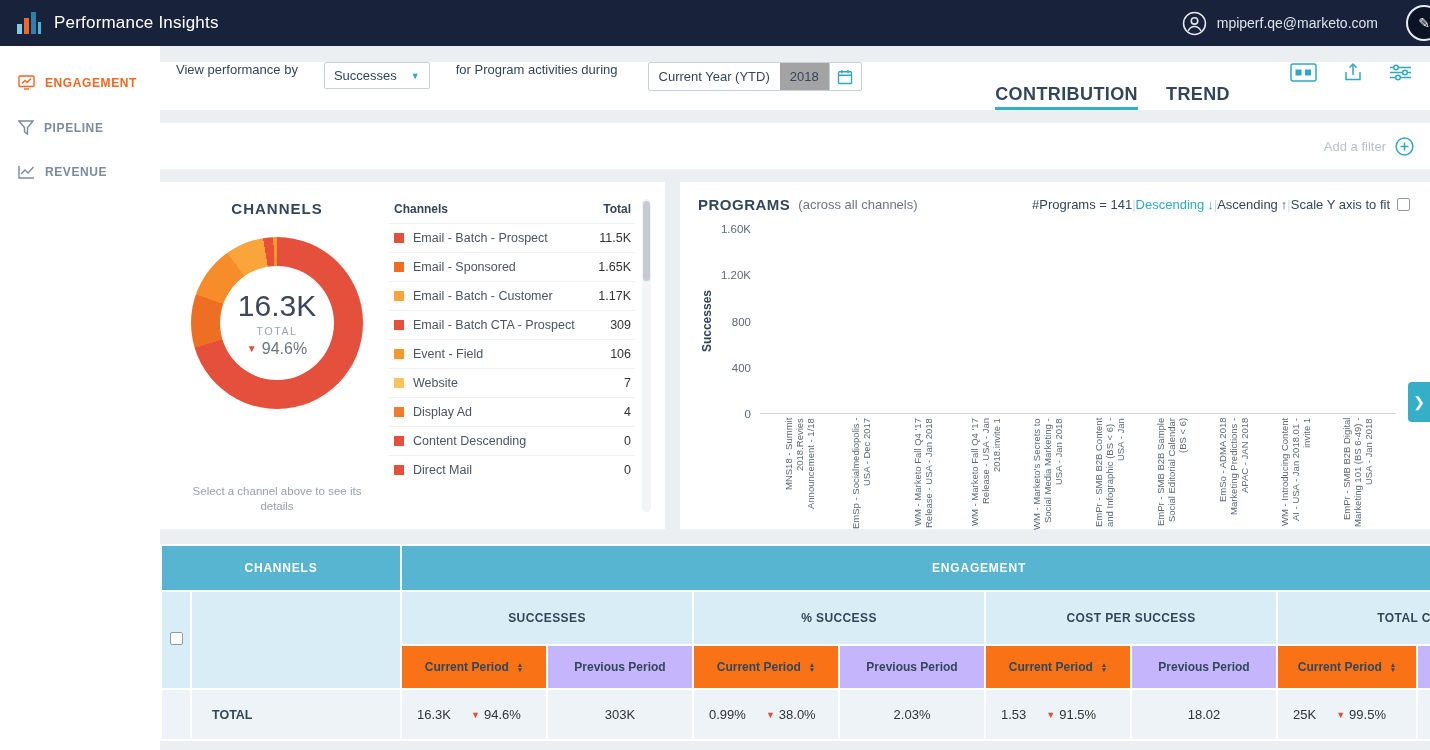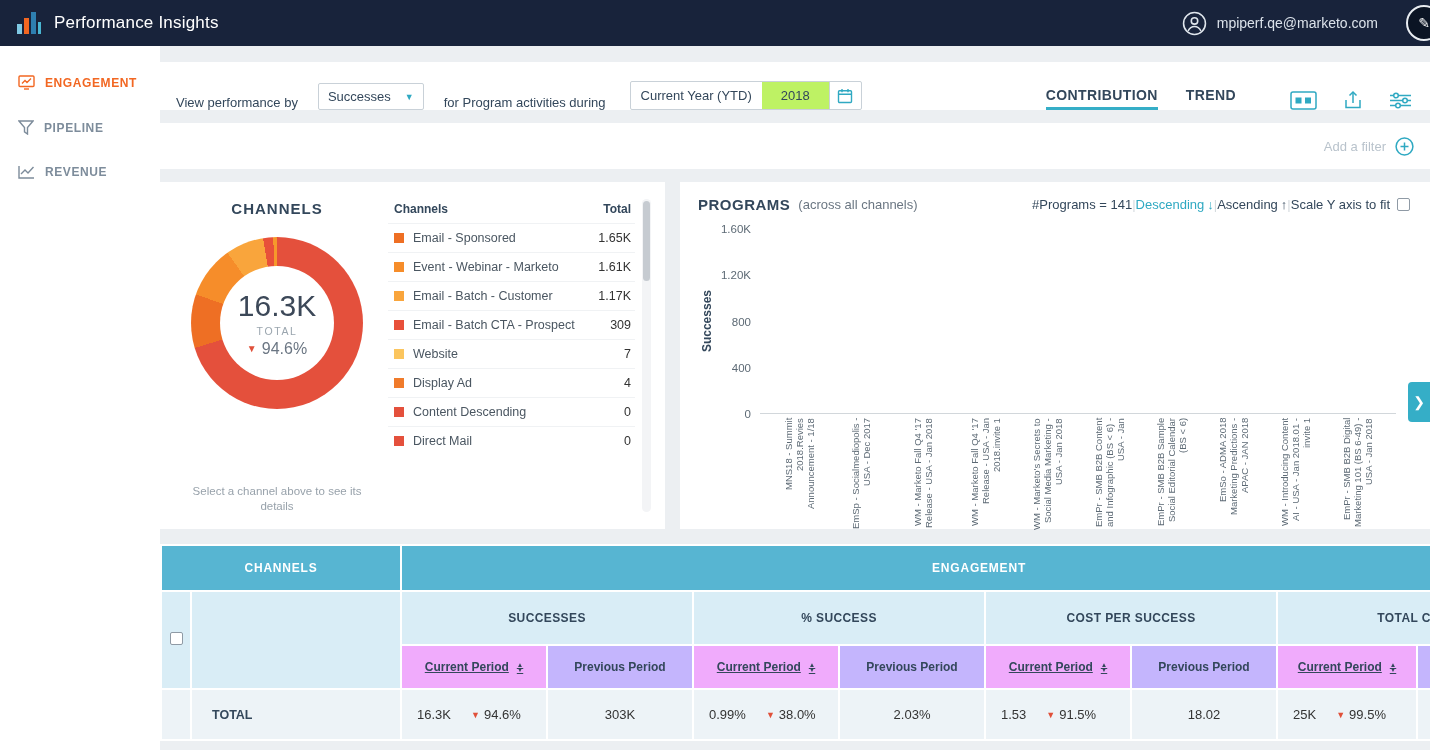--- a/index.html
+++ b/index.html
@@ -15,30 +15,30 @@
   .nav-right{ margin-left:auto; display:flex; align-items:center; gap:10px; margin-right:36px; }
   .user-email{ color:#dbe2ea; font-size:14px; }
   .nav-extra{ position:absolute; right:-12px; top:5px; width:36px; height:36px; border:2px solid #e8ecf1; border-radius:50%; background:#0b1424; color:#fff; display:flex; align-items:center; justify-content:center; font-size:14px; }
   
   .layout{ display:flex; height:704px; }
   .sidebar{ width:160px; flex-shrink:0; background:#fff; padding-top:14px; }
   .side-item{ display:flex; align-items:center; gap:10px; padding:15px 18px; font-size:12px; font-weight:bold; letter-spacing:.6px; color:#7d8c9b; cursor:pointer; }
   .side-item.active{ color:#f26722; }
   .main{ flex:1; min-width:0; padding-top:16px; display:flex; flex-direction:column; }
   
-  .toolbar{ background:#fff; height:48px; flex-shrink:0; display:flex; align-items:flex-end; padding:0 18px 0 16px; gap:20px; }
+  .toolbar{ background:#fff; height:48px; flex-shrink:0; display:flex; align-items:flex-start; padding:0 18px 0 16px; gap:26px; }
   .tb-label{ font-size:13px; color:#33475b; }
   .select{ display:flex; align-items:center; gap:14px; border:1px solid #c9d1d8; border-radius:2px; padding:5px 9px; font-size:13px; background:#fff; cursor:pointer; }
   .caret{ color:#2fa9c2; font-size:9px; }
   .datebox{ display:flex; align-items:stretch; border:1px solid #c9d1d8; border-radius:2px; overflow:hidden; margin-left:4px; cursor:pointer; }
   .datebox .dtext{ padding:6px 10px; font-size:13px; display:flex; align-items:center; }
-  .datebox .dyear{ padding:6px 19px; font-size:13px; background:#bef264; display:flex; align-items:center; }
+  .datebox .dyear{ padding:6px 10px; font-size:13px; background:#a3a3a3; display:flex; align-items:center; }
   .datebox .calbtn{ width:32px; display:flex; align-items:center; justify-content:center; border-left:1px solid #c9d1d8; }
   .tabs{ margin-left:auto; display:flex; align-items:stretch; gap:28px; height:100%; }
-  .tab{ font-size:14px; font-weight:bold; letter-spacing:.4px; color:#33475b; display:flex; align-items:center; border-bottom:3px solid transparent; padding-top:3px; cursor:pointer;margin-top:17px; }
+  .tab{ font-size:18px; font-weight:bold; letter-spacing:.4px; color:#33475b; display:flex; align-items:center; border-bottom:3px solid transparent; padding-top:3px; cursor:pointer;margin-top:17px; }
   .tab.active{ border-bottom-color:#35aec7; }
   .tool-icons{ display:flex; gap:26px; margin-left:34px; align-items:center; }
   .tool-icons > span{ cursor:pointer; display:flex; }
   
   .filterbar{ background:#fff; margin-top:13px; height:46px; flex-shrink:0; display:flex; align-items:center; justify-content:flex-end; padding:0 16px; gap:9px; }
   .addfilter{ color:#b9c3cc; font-size:13px; }
   
   .panels{ display:flex; gap:15px; margin-top:13px; height:347px; flex-shrink:0; }
   .panel{ background:#fff; }
   .channels-panel{ width:505px; flex-shrink:0; display:flex; padding:14px 14px 14px 12px; gap:6px; }
@@ -85,21 +85,21 @@
   .xlabel{ flex:1; max-width:76px; display:flex; justify-content:center; }
   .xlabel span{ writing-mode:vertical-rl; transform:rotate(180deg); font-size:9.5px; line-height:11px; color:#5d6a75; max-height:118px; text-align:right; }
   .next-btn{ position:absolute; right:0; top:200px; width:22px; height:40px; background:#35aec7; border-radius:4px 0 0 4px; color:#fff; display:flex; align-items:center; justify-content:center; font-size:14px; cursor:pointer; }
   
   .table-wrap{ margin-top:15px; }
   table{ border-collapse:collapse; table-layout:fixed; width:1396px; }
   th,td{ border:2px solid #ffffff; padding:0; }
   .r1 th{ background:#57b5d2; color:#fff; font-size:12px; font-weight:bold; letter-spacing:.8px; height:46px; text-align:center; }
   .r2 th{ background:#d9edf6; color:#33475b; font-size:12px; font-weight:bold; letter-spacing:.4px; height:54px; text-align:center; }
   .r3 th{ background:#c4b5fd; color:#33475b; font-size:12px; font-weight:bold; height:44px; text-align:center; }
-  .r3 th.current{ background:#f0abfc; cursor:pointer;text-decoration:underline; }
+  .r3 th.current{ background:#f97316; cursor:pointer; }
   .hcell{ display:flex; align-items:center; justify-content:center; }
   .sort{ display:inline-flex; flex-direction:column; margin-left:8px; font-size:6.5px; line-height:5.5px; color:#33475b; cursor:pointer; }
   .data-row td{ background:#edf3f7; height:51px; font-size:13px; color:#333; }
   .data-row .row-label{ font-weight:bold; color:#33475b; padding-left:20px; font-size:12.5px; }
   .cellflex{ display:flex; align-items:center; gap:20px; padding-left:15px; }
   .cell-prev{ text-align:center; }
   .delta{ display:flex; align-items:center; gap:4px; }
   .delta .tri-down{ font-size:9px; }
 </style>
 </head>
@@ -237,38 +237,43 @@
           </div>
           <div class="hint">Select a channel above to see its details</div>
         </div>
         <div class="list-col">
           <div class="list-head">
             <span>Channels</span>
             <span>Total</span>
           </div>
           <div>
               <div class="ch-row">
+                <span class="swatch" style="background: rgb(228, 80, 60);"></span>
+                <span class="ch-name">Email - Batch - Prospect</span>
+                <span class="ch-total">11.5K</span>
+              </div>
+              <div class="ch-row">
                 <span class="swatch" style="background: rgb(238, 111, 36);"></span>
                 <span class="ch-name">Email - Sponsored</span>
                 <span class="ch-total">1.65K</span>
               </div>
               <div class="ch-row">
-                <span class="swatch" style="background: rgb(246, 141, 42);"></span>
-                <span class="ch-name">Event - Webinar - Marketo</span>
-                <span class="ch-total">1.61K</span>
-              </div>
-              <div class="ch-row">
                 <span class="swatch" style="background: rgb(249, 165, 60);"></span>
                 <span class="ch-name">Email - Batch - Customer</span>
                 <span class="ch-total">1.17K</span>
               </div>
               <div class="ch-row">
                 <span class="swatch" style="background: rgb(232, 80, 58);"></span>
                 <span class="ch-name">Email - Batch CTA - Prospect</span>
                 <span class="ch-total">309</span>
+              </div>
+              <div class="ch-row">
+                <span class="swatch" style="background: rgb(246, 152, 43);"></span>
+                <span class="ch-name">Event - Field</span>
+                <span class="ch-total">106</span>
               </div>
               <div class="ch-row">
                 <span class="swatch" style="background: rgb(251, 197, 94);"></span>
                 <span class="ch-name">Website</span>
                 <span class="ch-total">7</span>
               </div>
               <div class="ch-row">
                 <span class="swatch" style="background: rgb(240, 123, 43);"></span>
                 <span class="ch-name">Display Ad</span>
                 <span class="ch-total">4</span>

